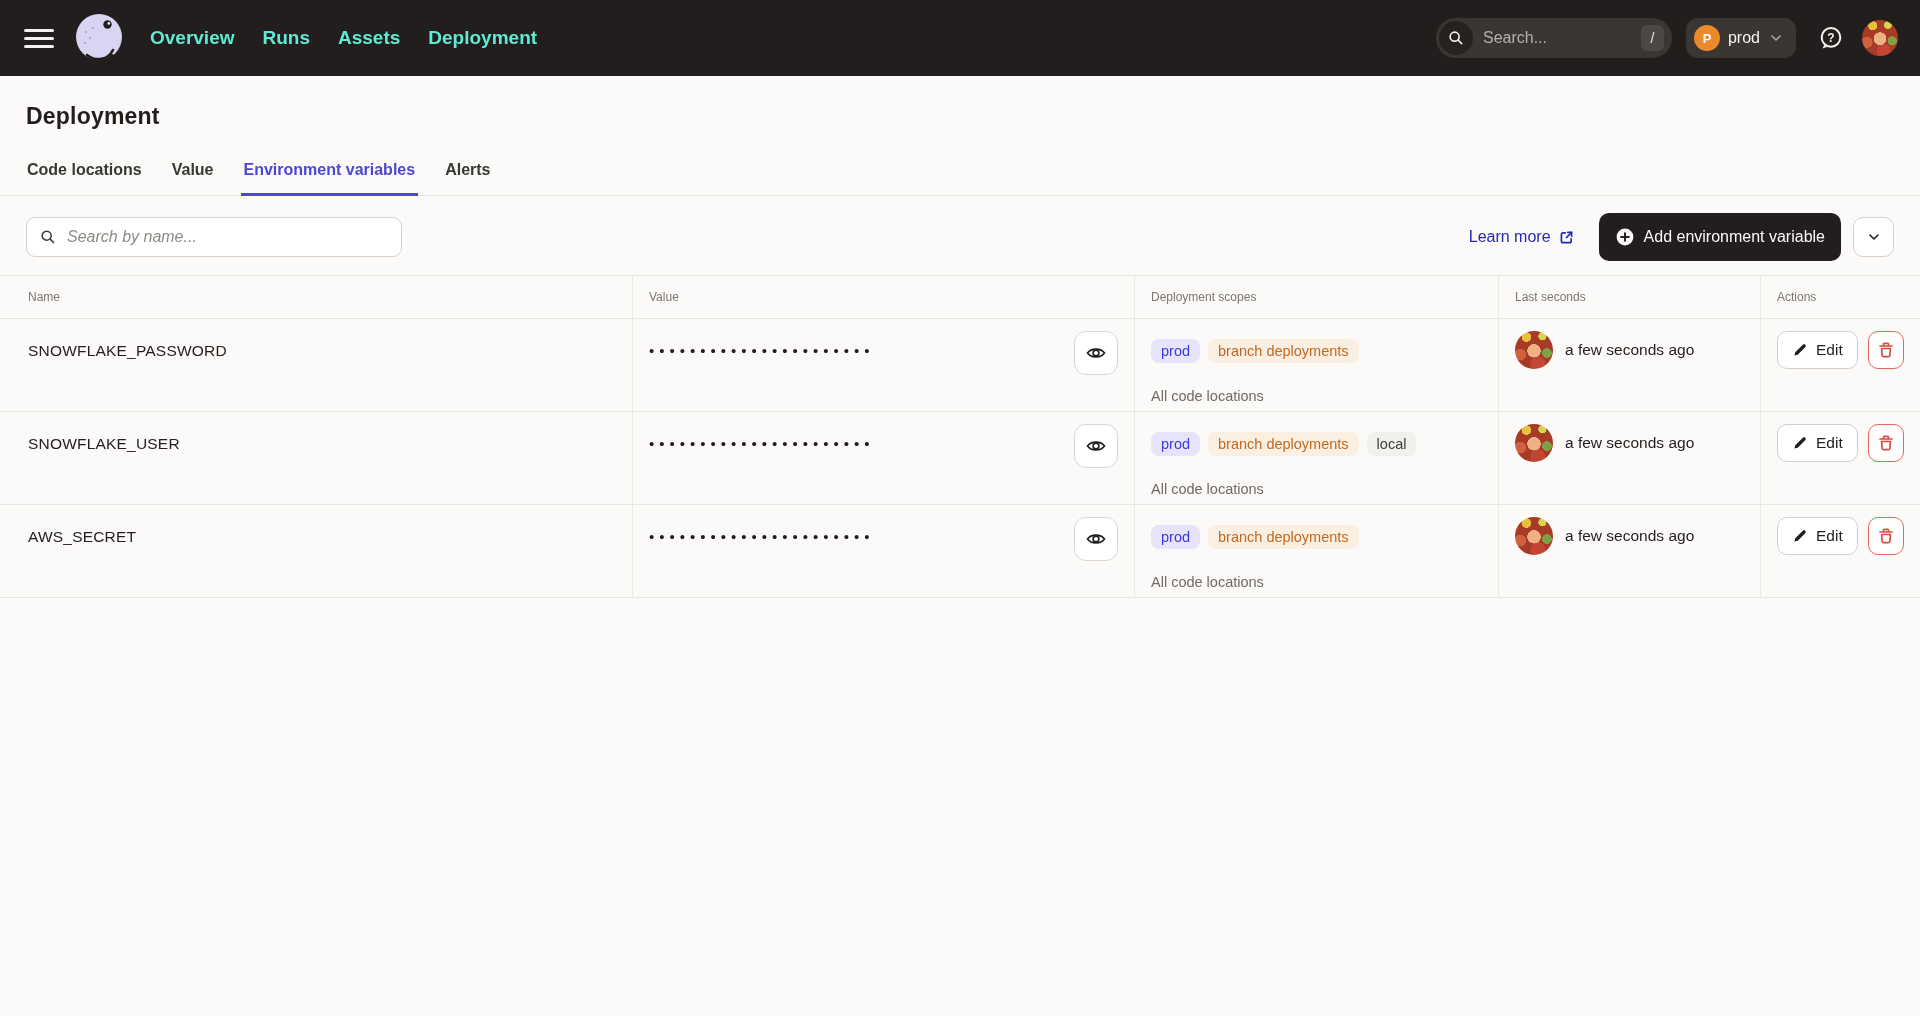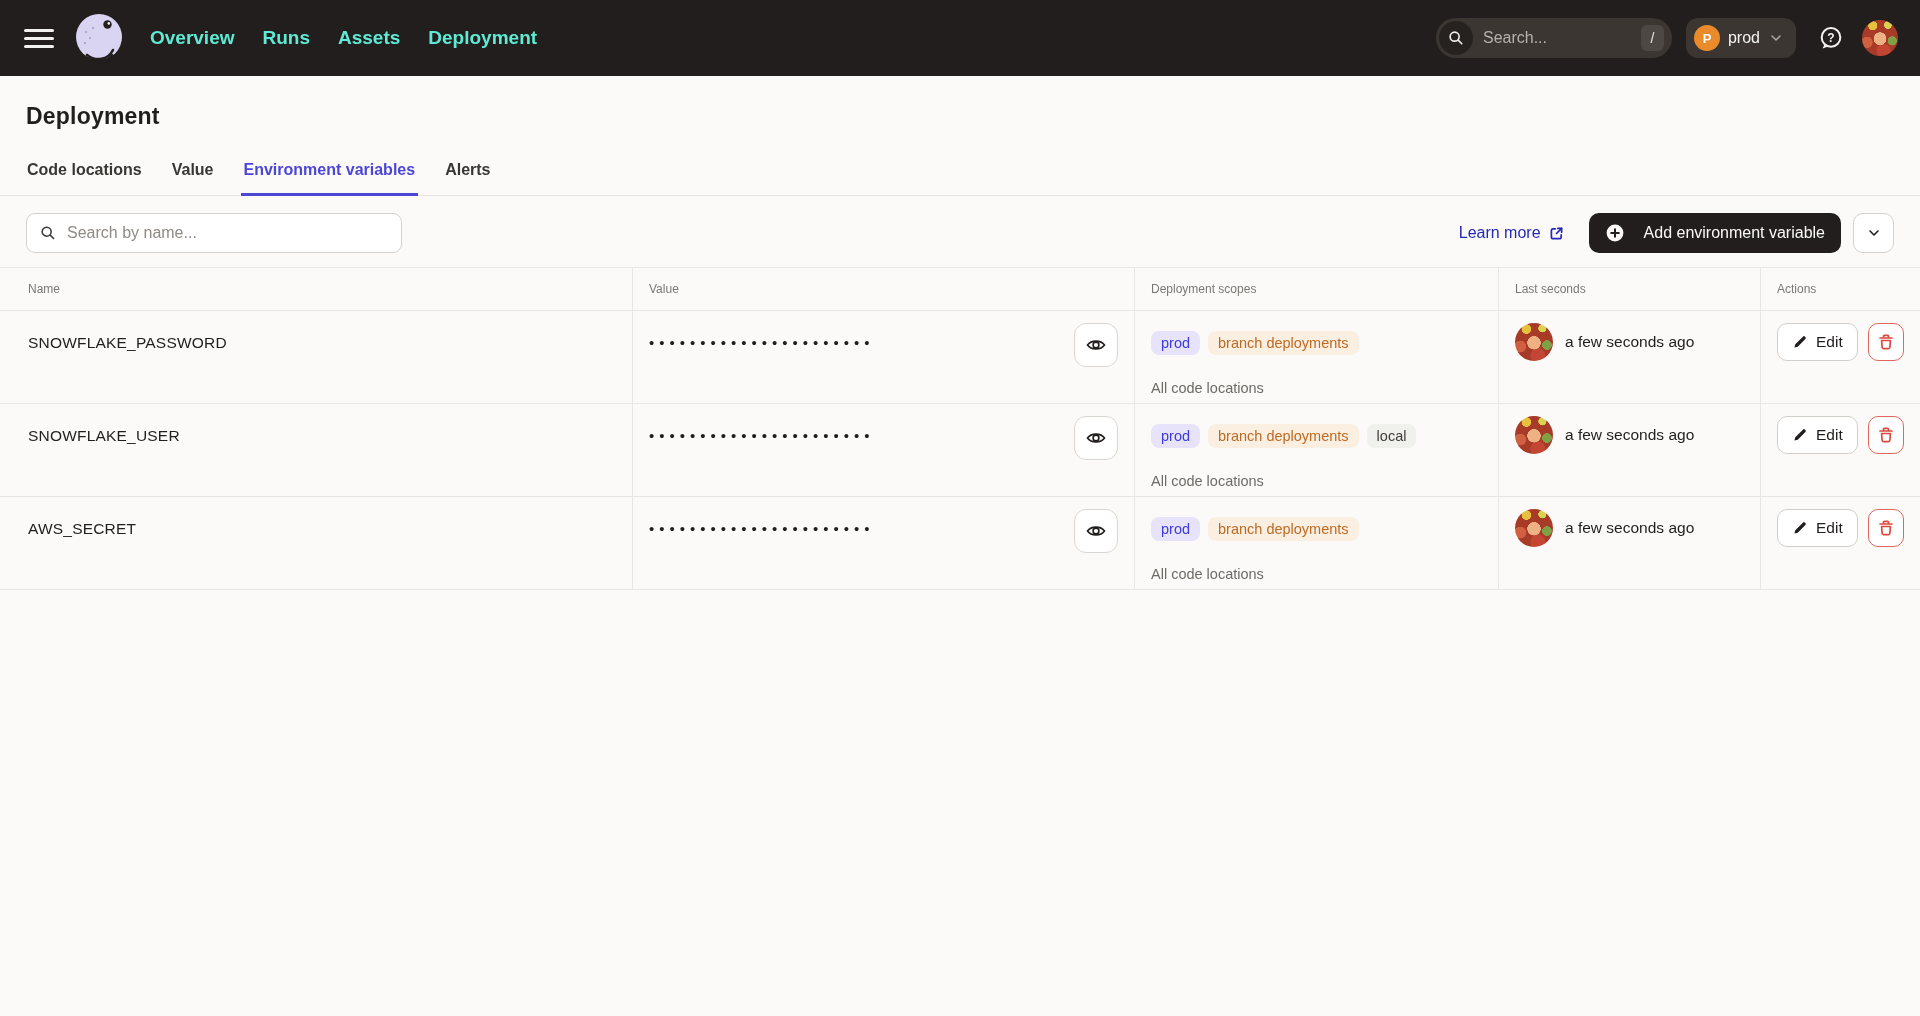--- a/index.html
+++ b/index.html
@@ -37,26 +37,26 @@
   
   .page-title { font-size:23px; font-weight:700; color:#211E1D; padding:27px 26px 0; letter-spacing:.2px; }
   .tabs { display:flex; gap:28px; padding:0 26px; margin-top:31px; border-bottom:1px solid #E7E5E2; }
   .tab { position:relative; background:none; border:none; font-size:16px; font-weight:600; color:#393734; padding:0 1px 16px; }
   .tab.active { color:#4C46D6; }
   .tab.active::after { content:""; position:absolute; left:-2px; right:-2px; bottom:-1px; height:3px; background:#4C46D6; }
 
   
   .toolbar { display:flex; align-items:center; justify-content:space-between; padding:17px 26px 14px; }
   .search-wrap { position:relative; }
-  .search-input { width:376px; height:40px; border:1px solid #D5D2CE; border-radius:9px; background:#FFFFFF; font-size:16px; padding:0 12px 0 40px; color:#211E1D; outline:none; }
+  .search-input { width:376px; height:40px; border:1px solid #D5D2CE; border-radius:9px; background:#FFFFFF; font-size:16px; padding:0 12px 0 40px; color:#211E1D; outline:none;font-style:italic; }
   .search-input::placeholder { color:#8E8A85; }
   .search-wrap svg { position:absolute; left:13px; top:11px; }
   .toolbar-right { display:flex; align-items:center; }
   .learn-more { background:none; border:none; display:flex; align-items:center; gap:7px; color:#2428B8; font-size:16px; font-weight:500; margin-right:24px; }
-  .add-btn { height:40px; background:#211E1D; color:#FBFAF9; border:none; border-radius:10px; display:flex; align-items:center; gap:19px; padding:0 16px; font-size:16px; }
+  .add-btn { height:48px; background:#211E1D; color:#FBFAF9; border:none; border-radius:10px; display:flex; align-items:center; gap:9px; padding:0 16px; font-size:16px; }
   .split-btn { width:41px; height:40px; margin-left:12px; background:#FFFFFF; border:1px solid #D5D2CE; border-radius:10px; display:flex; align-items:center; justify-content:center; }
 
   
   .grid-row { display:grid; grid-template-columns:633px 502px 364px 262px 1fr; }
   .thead { border-top:1px solid #E9E7E4; border-bottom:1px solid #E9E7E4; height:44px; align-items:center; color:#7B7874; font-size:12px; }
   .thead .hcell { padding-left:16px; border-right:1px solid #E9E7E4; height:100%; display:flex; align-items:center; }
   .thead .hcell:first-child { padding-left:28px; }
   .thead .hcell:last-child { border-right:none; }
   .trow { height:93px; border-bottom:1px solid #E9E7E4; }
   .cell { border-right:1px solid #E9E7E4; padding:12px 16px 0; overflow:hidden; }

